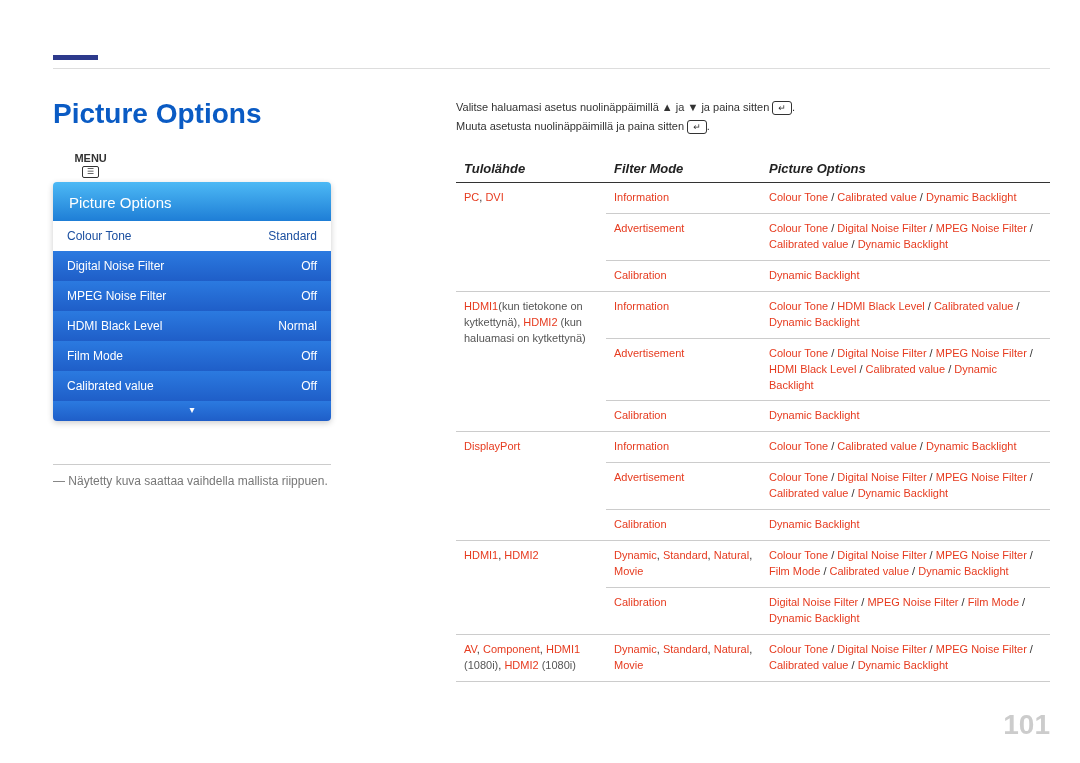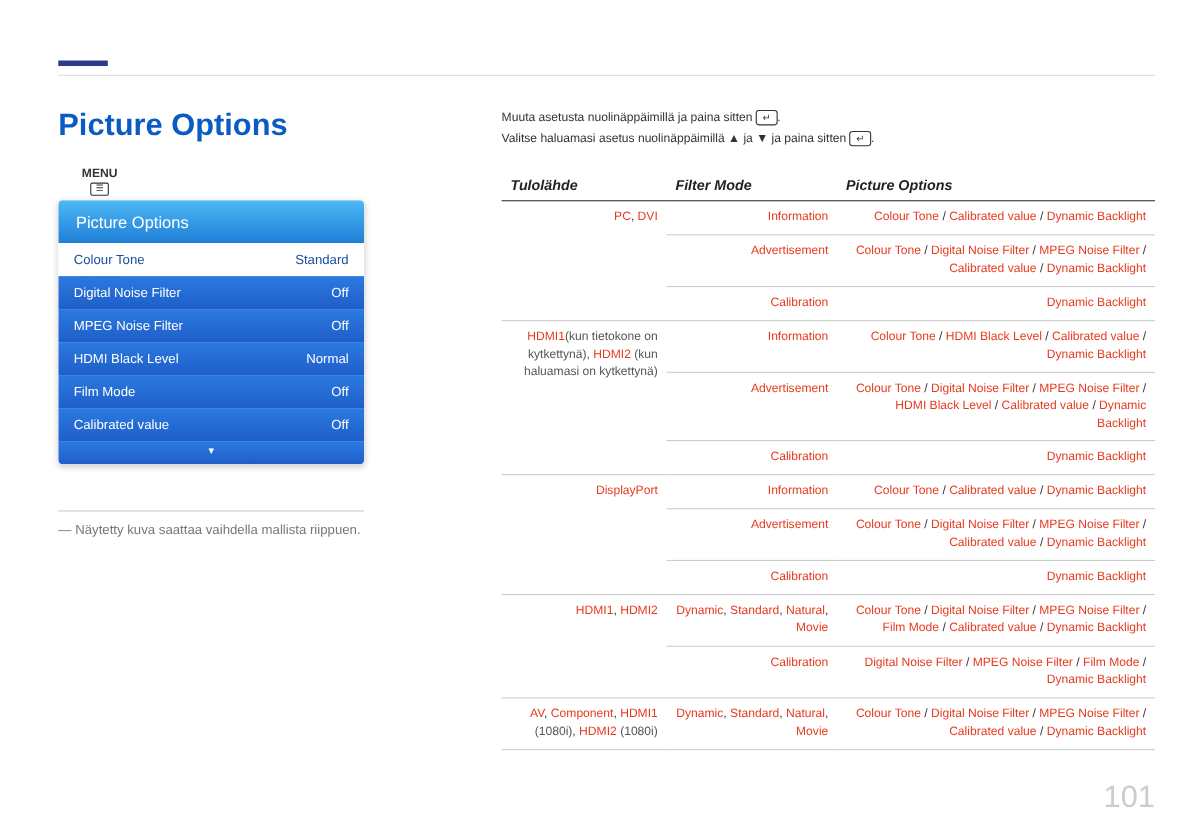--- a/index.html
+++ b/index.html
@@ -157,33 +157,32 @@
     padding: 6px 8px;
     border-bottom: 1.5px solid #333;
     font-weight: 600;
     font-style: italic;
   }
   table.opt td {
     vertical-align: top;
     padding: 7px 8px;
     border-bottom: 1px solid #ccc;
     line-height: 1.45;
-    text-align: right;
   }
   table.opt td.src { width: 150px; }
   table.opt td.mode { width: 155px; }
   .red { color: #e63b1f; }
   .gray { color: #555; }
   .page-num {
     position: absolute;
     bottom: 22px;
     right: 30px;
     font-size: 28px;
     color: #ccc;
-    font-weight: 400;
+    font-weight: 700;
   }
 </style>
 </head>
 <body>
 
 <div class="header-bar"></div>
 <hr class="hr-top">
 
 <h1 class="title">Picture Options</h1>
 
@@ -228,29 +227,29 @@
       </div>
     </div>
   <div class="osd-foot">▾</div>
 </div>
 
 <hr class="footnote-sep">
 <div class="footnote">― Näytetty kuva saattaa vaihdella mallista riippuen.</div>
 
 <div class="instructions">
   <div>
-    <span>Muuta asetusta nuolinäppäimillä ja paina sitten </span>
-    <span class="iconbox2">↵</span><span>.</span>
-  </div>
-  <div>
     <span>Valitse haluamasi asetus nuolinäppäimillä </span>
     <span>▲</span>
     <span> ja </span>
     <span>▼</span>
     <span> ja paina sitten </span>
+    <span class="iconbox2">↵</span><span>.</span>
+  </div>
+  <div>
+    <span>Muuta asetusta nuolinäppäimillä ja paina sitten </span>
     <span class="iconbox2">↵</span><span>.</span>
   </div>
 </div>
 
 <div class="table-wrap">
   <table class="opt">
     <thead>
       <tr>
         <th>Tulolähde</th>
         <th>Filter Mode</th>

